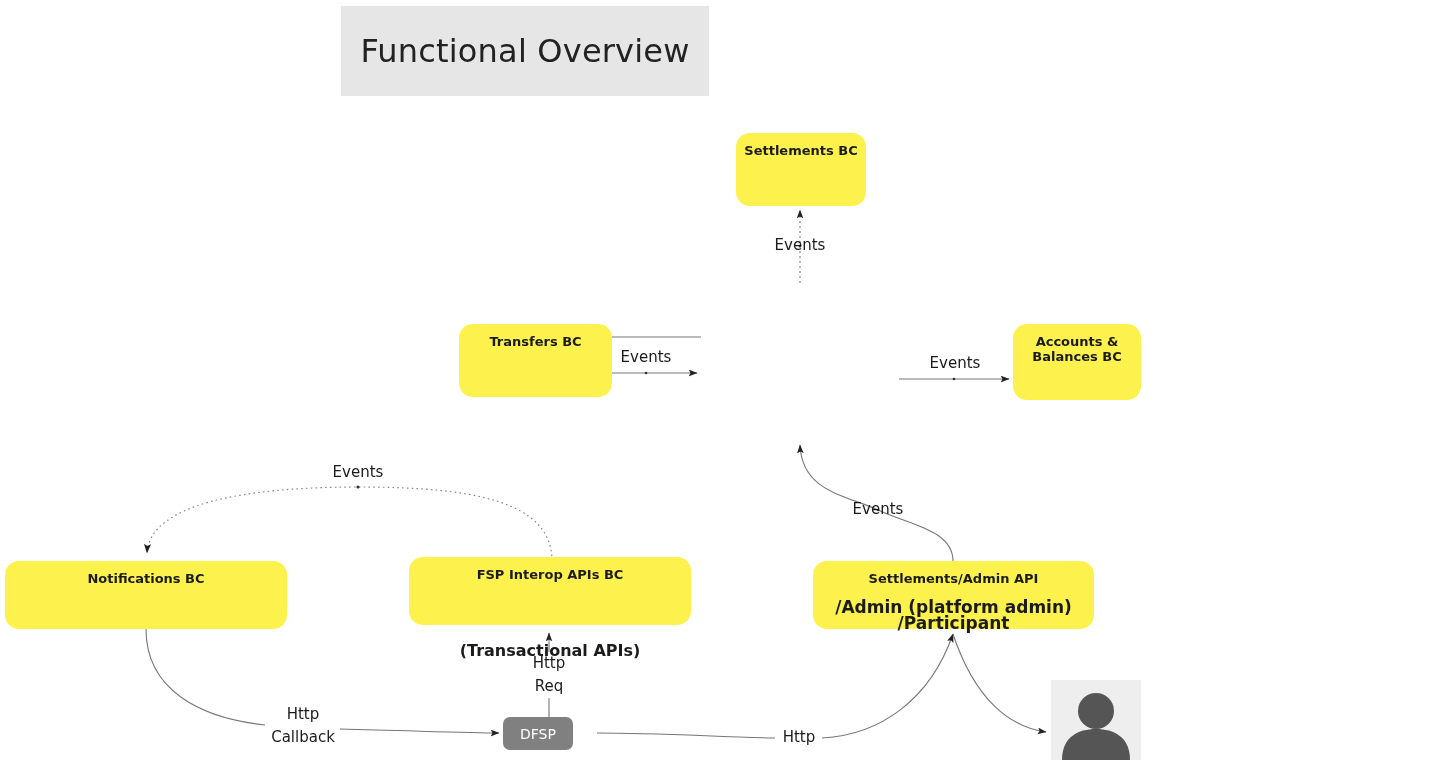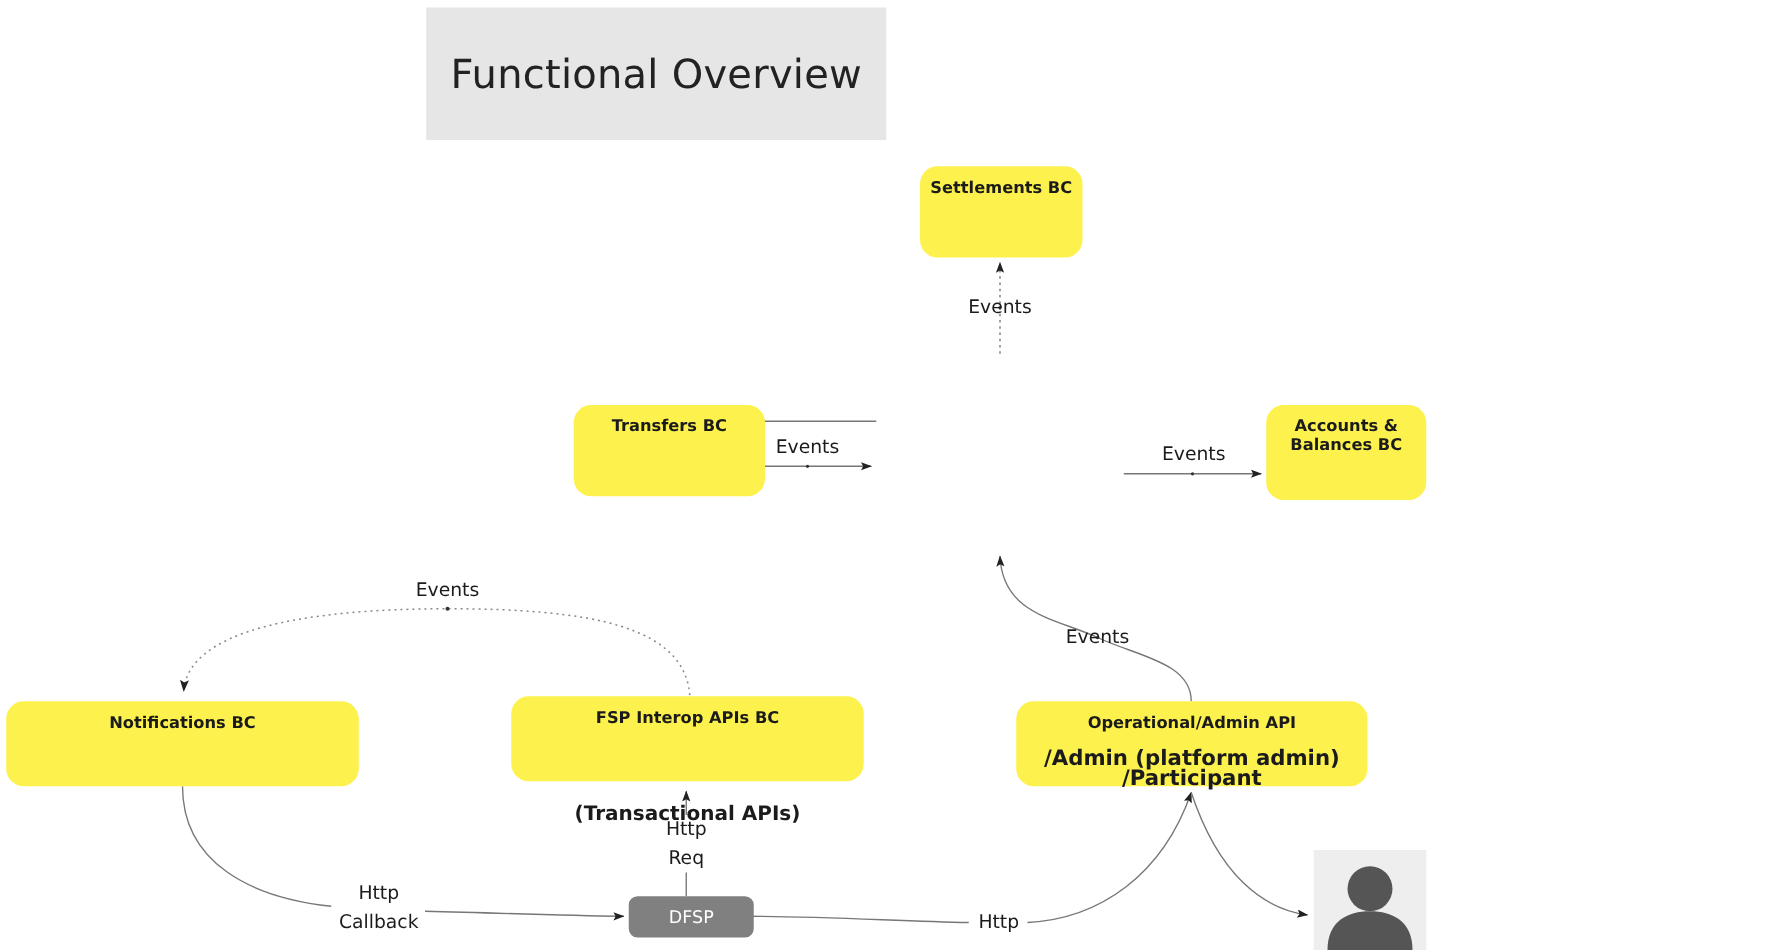--- a/index.html
+++ b/index.html
@@ -22,21 +22,21 @@
     height: 760px;
     pointer-events: none;
   }
 
   
   .title-banner {
     position: absolute;
     left: 341px;
     top: 6px;
     width: 368px;
-    height: 106px;
+    height: 90px;
     background: #e6e6e6;
     display: flex;
     align-items: center;
     justify-content: center;
   }
   .title-banner .title-text {
     font-size: 32px;
     font-weight: 400;
     color: #222222;
     letter-spacing: 0.2px;
@@ -88,21 +88,21 @@
   #node-accounts         { left: 1013px; top: 324px; width: 128px; height: 76px; }
   #node-notifications    { left: 5px;   top: 561px;  width: 282px; height: 68px; }
   #node-fsp              { left: 409px; top: 557px;  width: 282px; height: 68px; gap: 48px; }
   #node-opsadmin         { left: 813px; top: 561px;  width: 281px; height: 68px; }
 
   
   #node-dfsp {
     position: absolute;
     left: 503px;
     top: 717px;
-    width: 100px;
+    width: 70px;
     height: 33px;
     background: #808080;
     border-radius: 7px;
     display: flex;
     align-items: center;
     justify-content: center;
   }
   #node-dfsp .dfsp-label {
     font-size: 14px;
     color: #ffffff;
@@ -216,21 +216,21 @@
   <div class="node" id="node-notifications">
     <div class="node-title">Notifications BC</div>
   </div>
 
   <div class="node" id="node-fsp">
     <div class="node-title">FSP Interop APIs BC</div>
     <div class="node-sub">(Transactional APIs)</div>
   </div>
 
   <div class="node" id="node-opsadmin">
-    <div class="node-title">Operational/Admin API</div>
+    <div class="node-title">Settlements/Admin API</div>
     <div class="node-sub-bold">/Admin (platform admin)
 /Participant</div>
   </div>
 
   <div id="node-dfsp">
     <span class="dfsp-label">DFSP</span>
   </div>
 
   <div id="actor-user">
     <svg width="78" height="70" viewBox="0 0 78 70" xmlns="http://www.w3.org/2000/svg">

